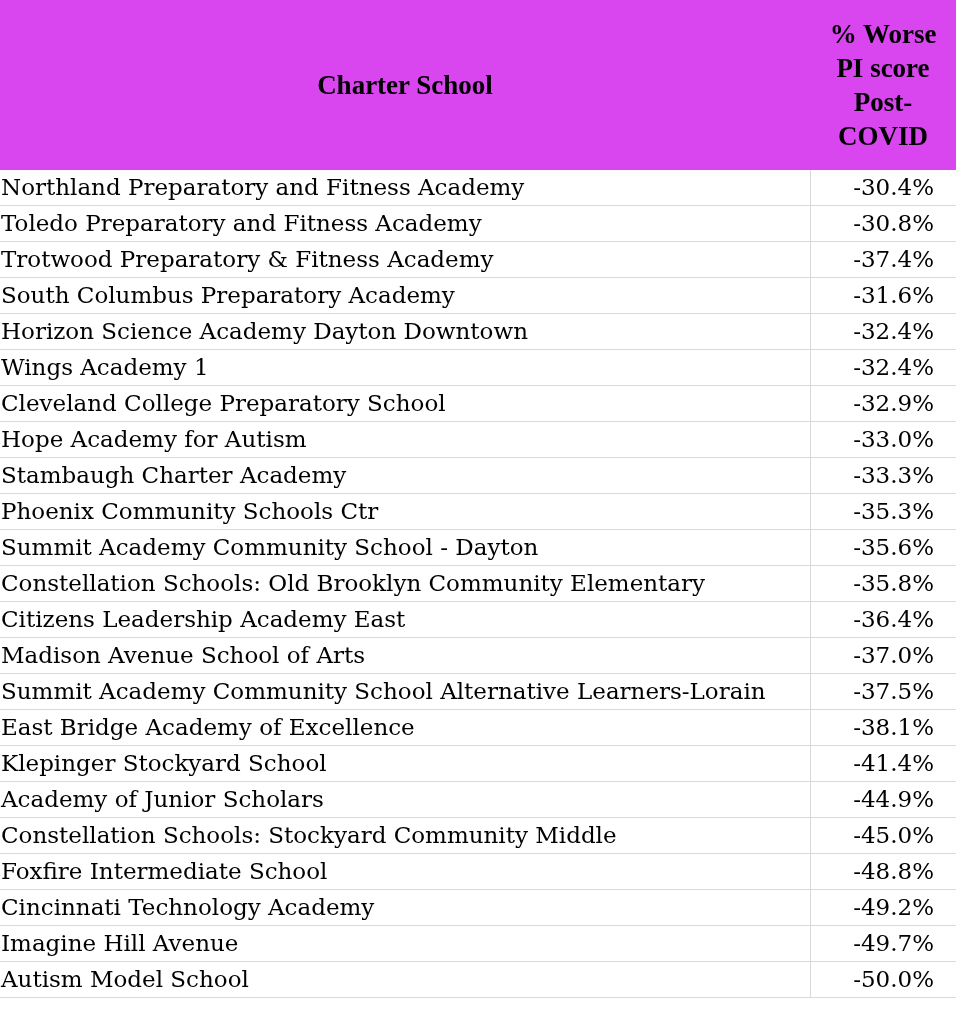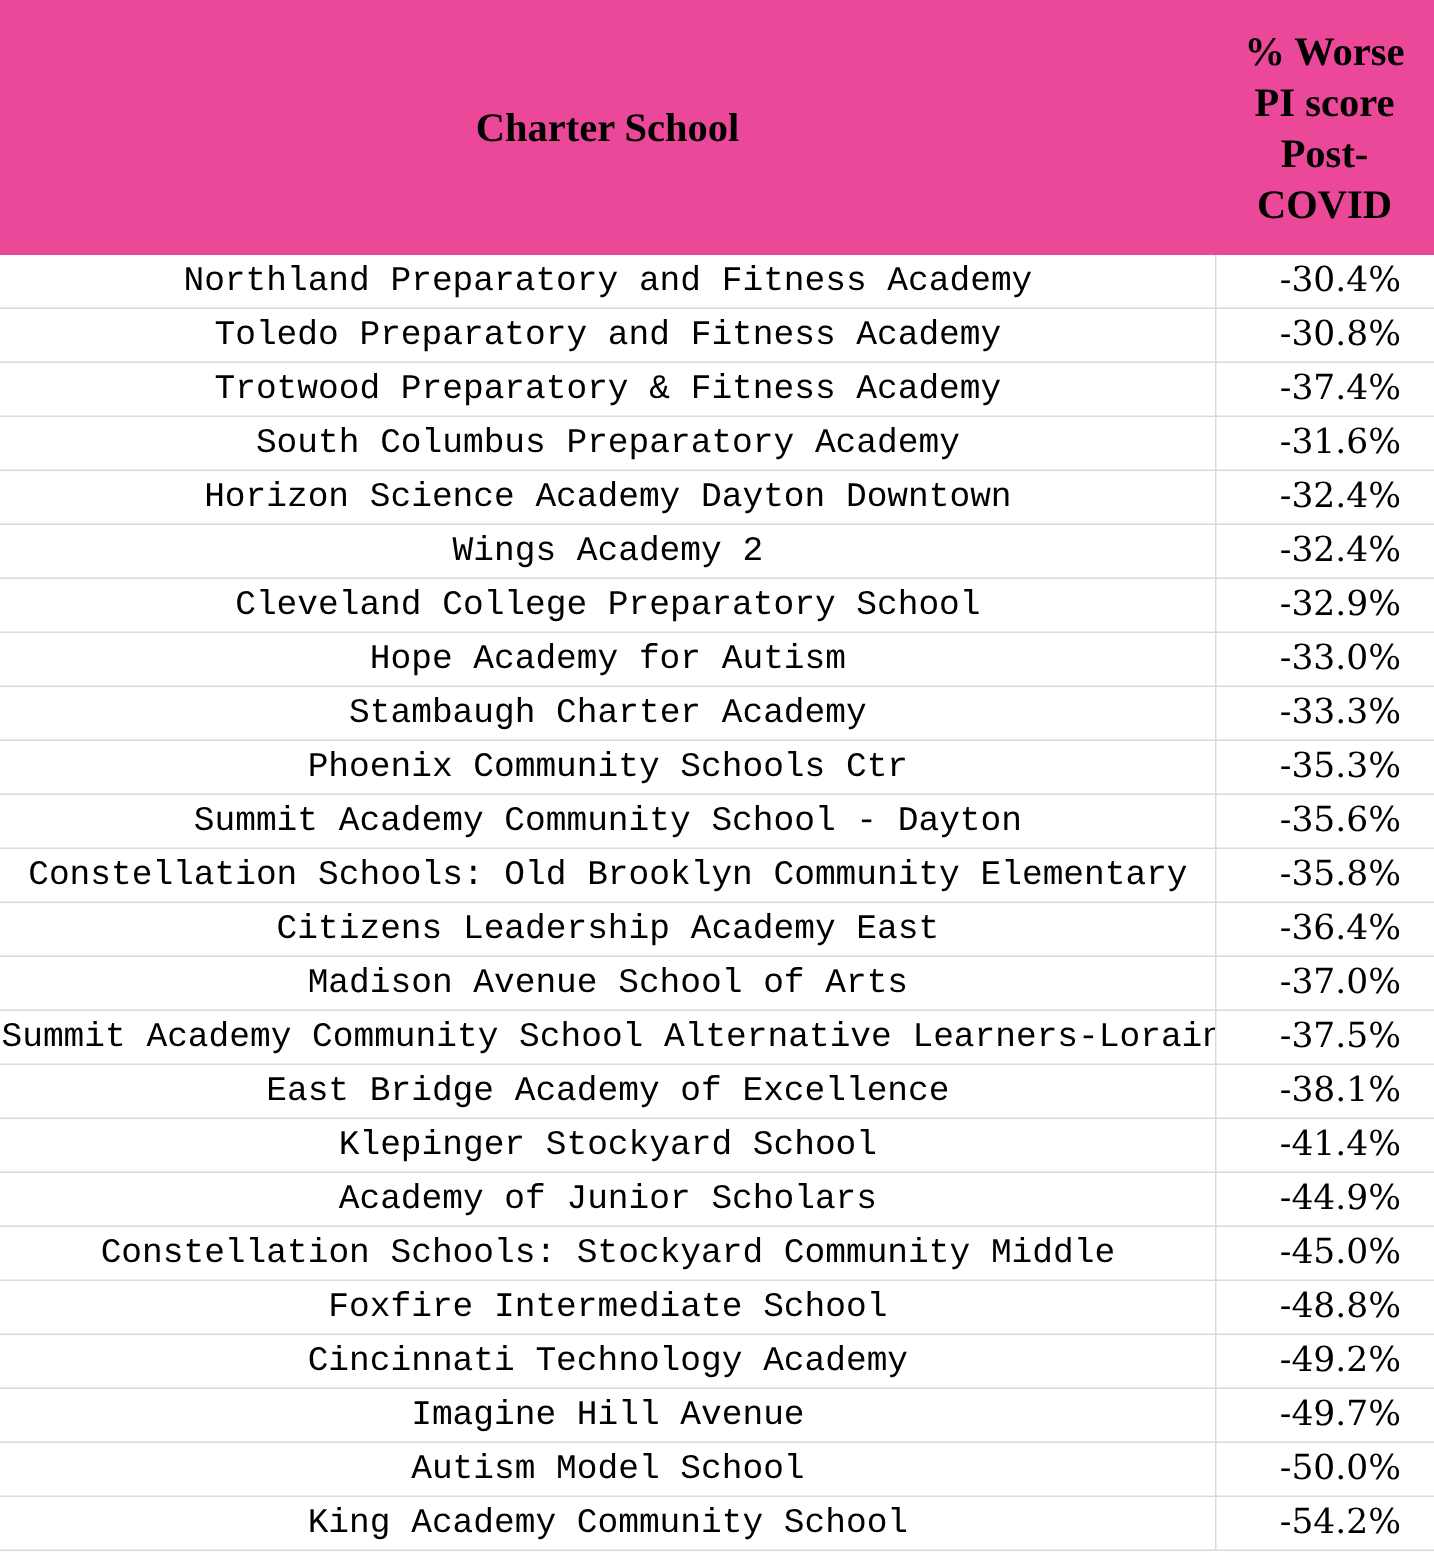--- a/index.html
+++ b/index.html
@@ -7,41 +7,41 @@
   table {
     border-collapse: collapse;
     width: 956px;
     table-layout: fixed;
     font-family: "DejaVu Serif", "Liberation Serif", serif;
     color: #000;
   }
   col.c1 { width: 810px; }
   col.c2 { width: 146px; }
   thead th {
-    background: #ec4899;
+    background: #d946ef;
     height: 170px;
     font-family: "Liberation Serif", "DejaVu Serif", serif;
     font-weight: bold;
     font-size: 27px;
     line-height: 34px;
     text-align: center;
     vertical-align: middle;
     padding: 0;
   }
   thead th.h2 { padding: 0 6px; }
   tbody td {
     height: 35px;
     padding: 0;
     font-size: 23px;
     line-height: 35px;
     border-bottom: 1px solid #d9d9d9;
     white-space: nowrap;
     overflow: hidden;
   }
-  tbody td.name { text-align: center; padding-left: 1px; border-right: 1px solid #d9d9d9; font-family: Liberation Mono, monospace; }
+  tbody td.name { text-align: left; padding-left: 1px; border-right: 1px solid #d9d9d9; }
   tbody td.val { text-align: right; padding-right: 22px; }
 </style>
 </head>
 <body>
 
 <table>
   <colgroup>
       <col class="c1">
       <col class="c2">
     </colgroup>
@@ -66,21 +66,21 @@
       </tr>
       <tr>
         <td class="name">South Columbus Preparatory Academy</td>
         <td class="val">-31.6%</td>
       </tr>
       <tr>
         <td class="name">Horizon Science Academy Dayton Downtown</td>
         <td class="val">-32.4%</td>
       </tr>
       <tr>
-        <td class="name">Wings Academy 2</td>
+        <td class="name">Wings Academy 1</td>
         <td class="val">-32.4%</td>
       </tr>
       <tr>
         <td class="name">Cleveland College Preparatory School</td>
         <td class="val">-32.9%</td>
       </tr>
       <tr>
         <td class="name">Hope Academy for Autism</td>
         <td class="val">-33.0%</td>
       </tr>
@@ -137,18 +137,14 @@
         <td class="val">-49.2%</td>
       </tr>
       <tr>
         <td class="name">Imagine Hill Avenue</td>
         <td class="val">-49.7%</td>
       </tr>
       <tr>
         <td class="name">Autism Model School</td>
         <td class="val">-50.0%</td>
       </tr>
-      <tr>
-        <td class="name">King Academy Community School</td>
-        <td class="val">-54.2%</td>
-      </tr>
     </tbody>
 </table>
 
 </body></html>

